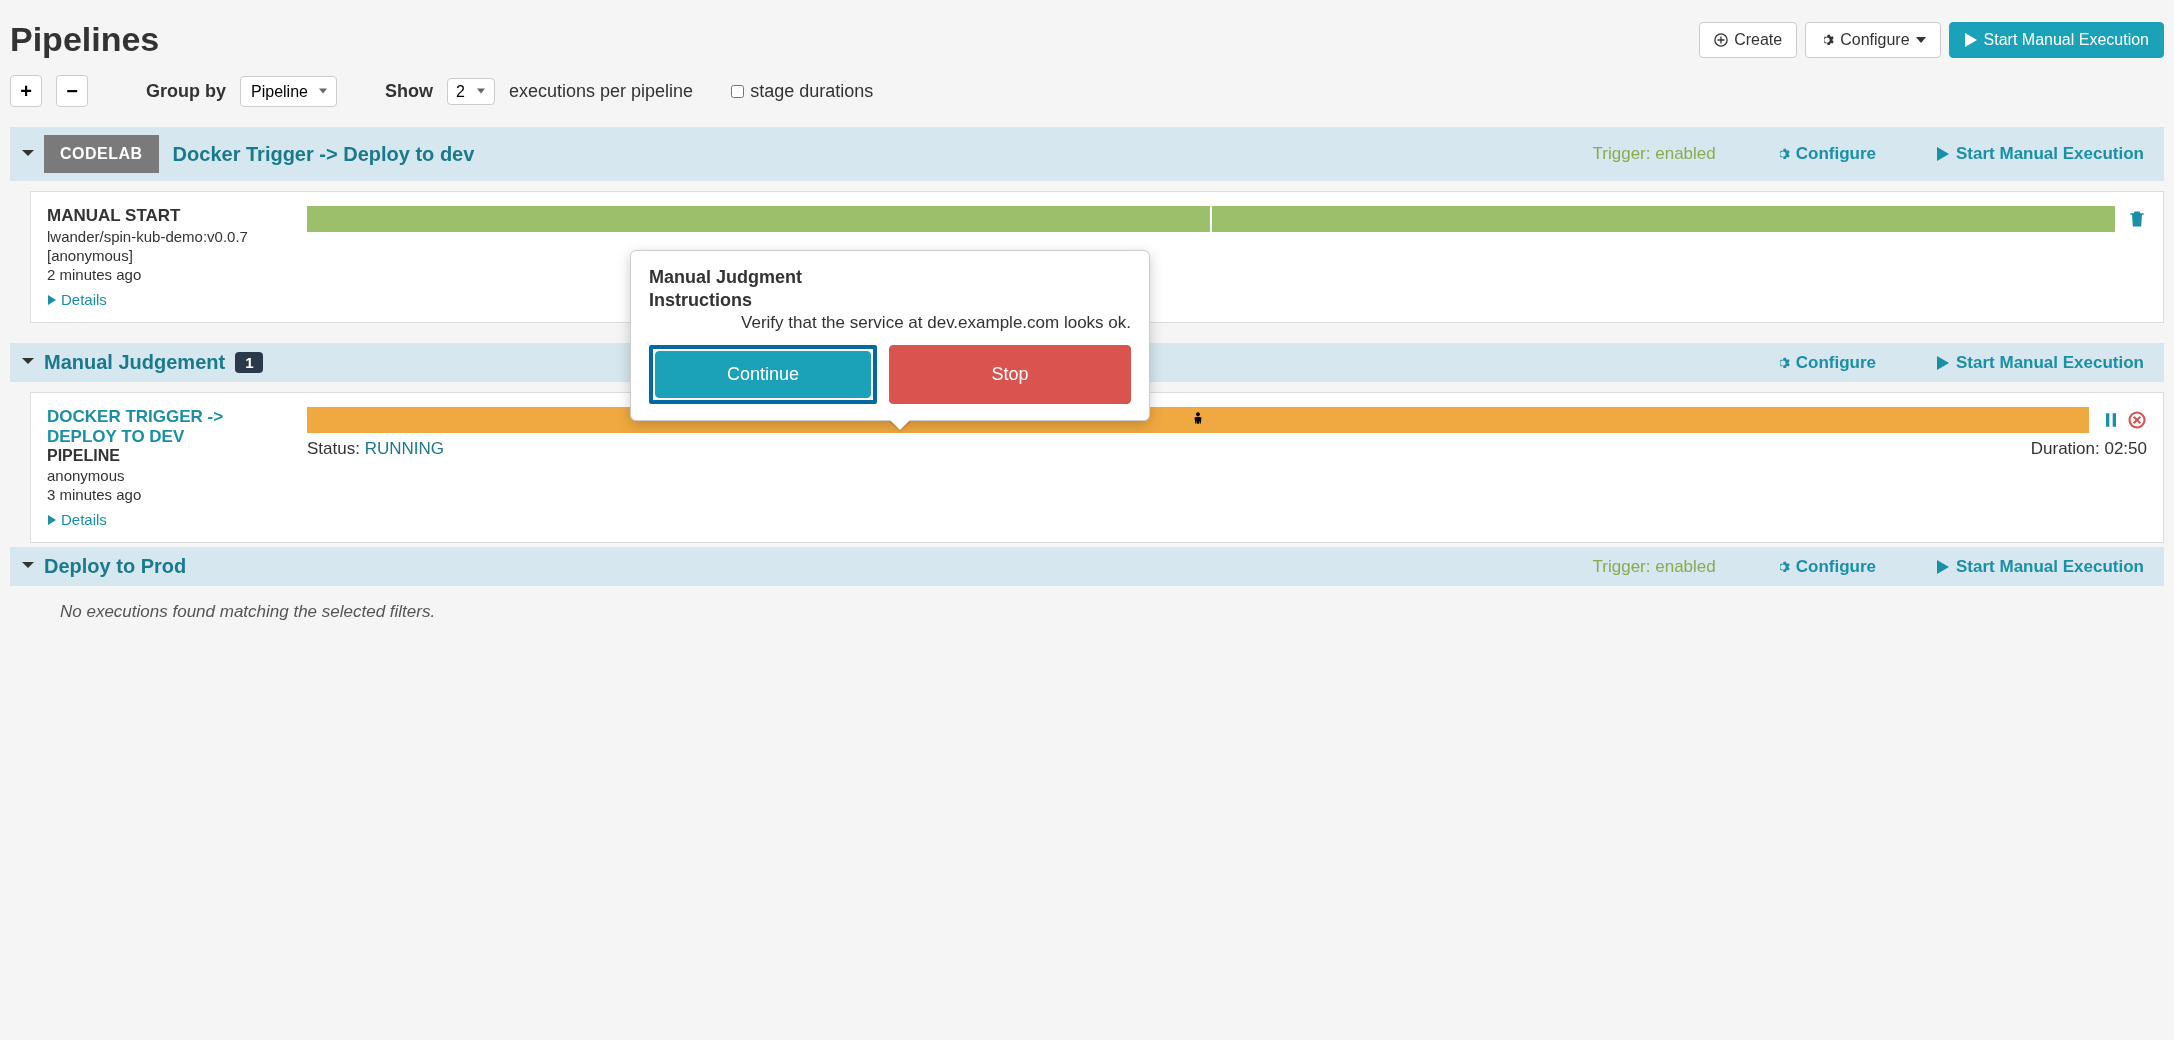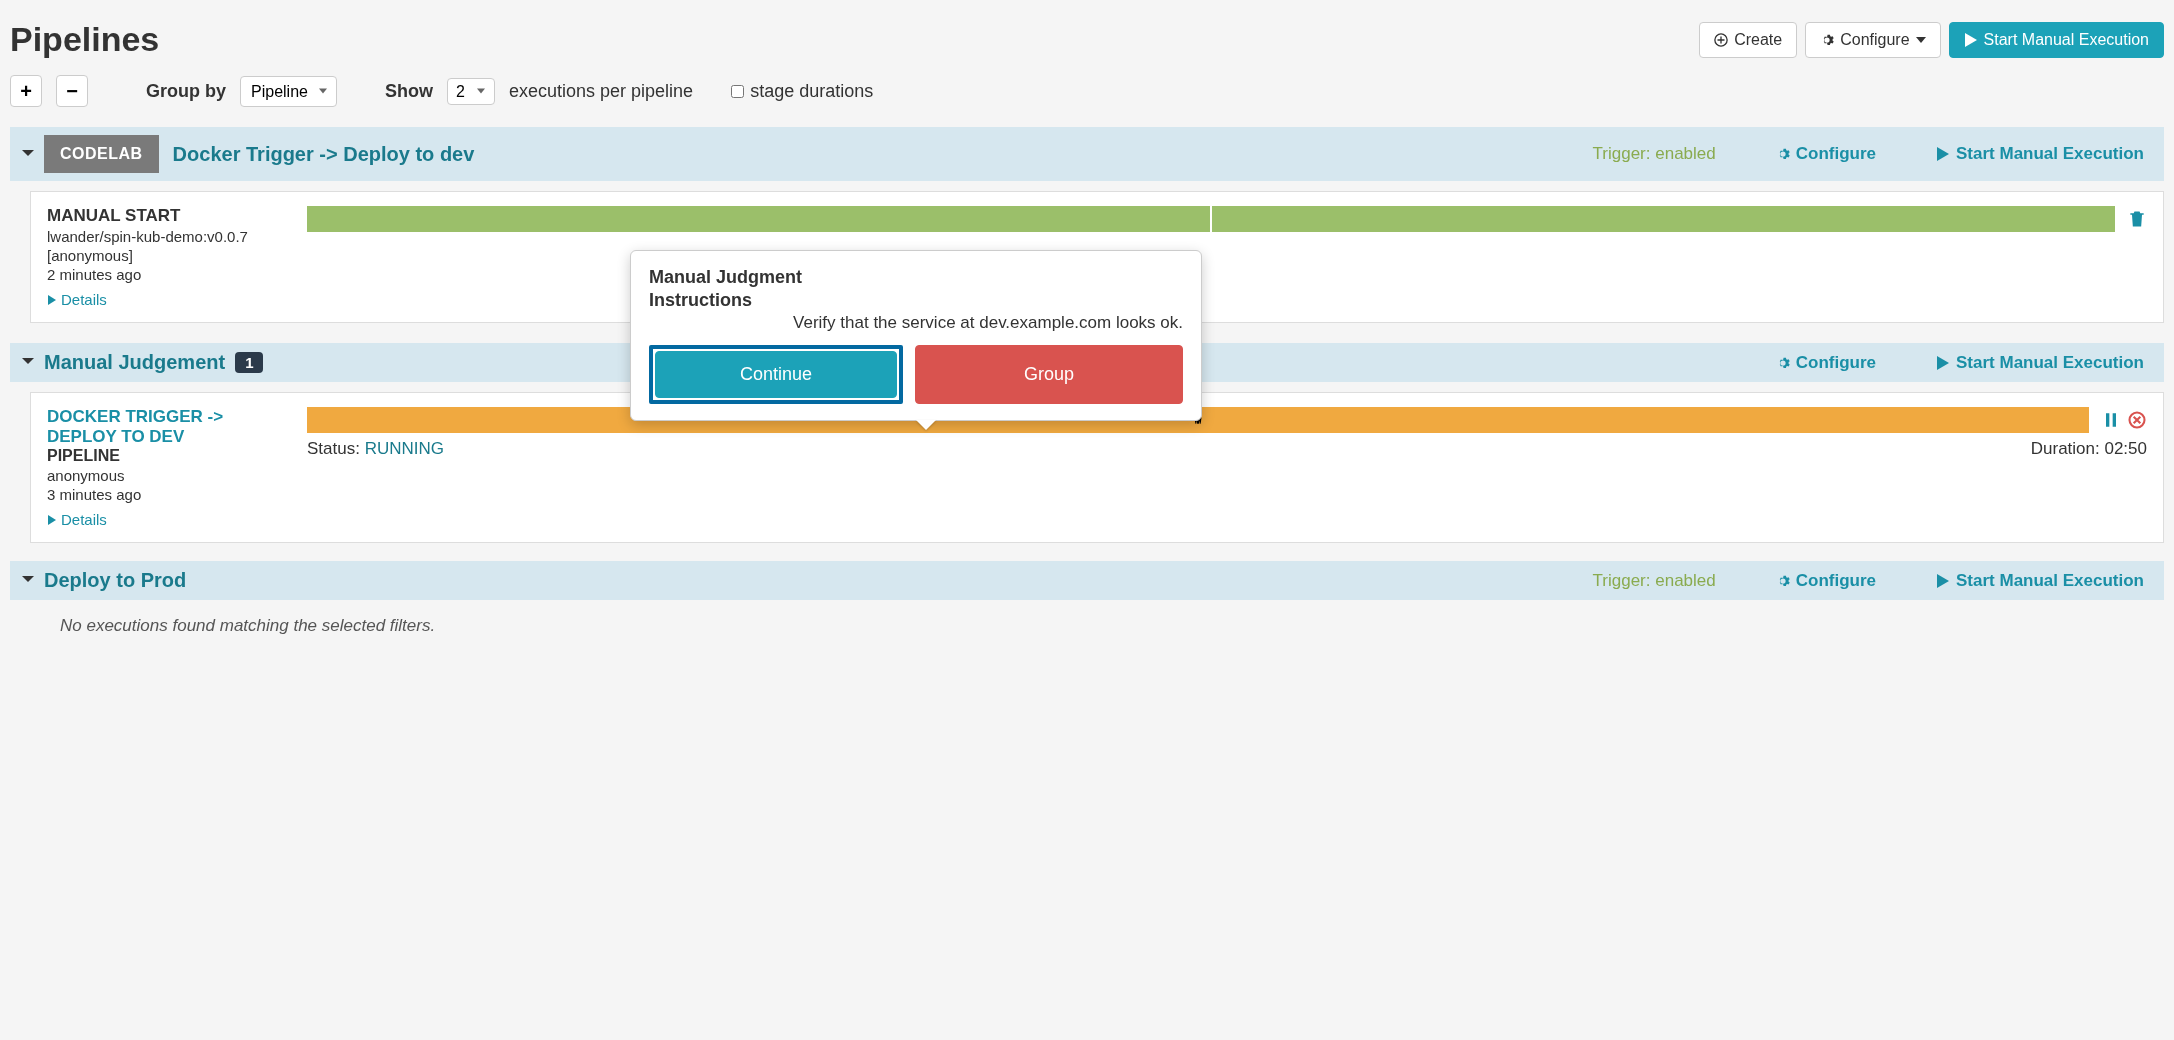--- a/index.html
+++ b/index.html
@@ -45,21 +45,21 @@
 .stage-seg.green { background: #9bbf6a; }
 .stage-seg.orange { background: #f0a940; position: relative; }
 .person-icon { position: absolute; left: 50%; top: 50%; transform: translate(-50%, -50%); }
 .person-icon svg { width: 14px; height: 14px; fill: #000; }
 .exec-controls { display: flex; gap: 6px; }
 .exec-controls svg { width: 20px; height: 20px; cursor: pointer; }
 .status-row { display: flex; justify-content: space-between; margin-top: 6px; font-size: 17px; }
 .status-succeeded { color: #8aab4f; }
 .status-running { color: #1a7a8c; }
 .no-executions { font-style: italic; color: #555; padding: 16px 0 0 50px; font-size: 17px; }
-.popover { position: absolute; background: #fff; border: 1px solid #ccc; border-radius: 6px; box-shadow: 0 4px 14px rgba(0,0,0,0.2); padding: 16px 18px; width: 572px; z-index: 100; left: 620px; top: 240px; }
+.popover { position: absolute; background: #fff; border: 1px solid #ccc; border-radius: 6px; box-shadow: 0 4px 14px rgba(0,0,0,0.2); padding: 16px 18px; width: 520px; z-index: 100; left: 620px; top: 240px; }
 .popover-arrow { position: absolute; bottom: -10px; left: 50%; width: 0; height: 0; border-left: 10px solid transparent; border-right: 10px solid transparent; border-top: 10px solid #fff; filter: drop-shadow(0 1px 1px rgba(0,0,0,0.2)); }
 .popover h4 { font-size: 18px; font-weight: 700; margin-bottom: 2px; }
 .popover .instr-label { font-size: 18px; font-weight: 700; margin-bottom: 2px; }
 .popover p { font-size: 17px; margin-bottom: 12px; text-align: right; }
 .popover-actions { display: flex; gap: 12px; }
 .popover-actions .btn { flex: 1; justify-content: center; font-size: 18px; padding: 12px; }
 .highlight-box { border: 4px solid #0369a1; padding: 2px; border-radius: 2px; }
 .content-wrap { position: relative; }
 </style>
 </head>
@@ -228,21 +228,21 @@
     </div>
     <div class="status-row">
       <div>
         <span>Status: </span><span class="status-running">RUNNING</span>
       </div>
       <div>Duration: 02:50</div>
     </div>
   </div>
 </div>
 
-<div class="pipeline-header" style="margin-top:18px">
+<div class="pipeline-header" style="margin-top:4px">
   <span class="chevron"><svg viewBox="0 0 16 16">
           <path d="M2 5l6 6 6-6z"></path>
         </svg></span>
   <span class="pipeline-name">Deploy to Prod</span>
   <span class="pipeline-header-spacer"></span>
   <span class="trigger-status">Trigger: enabled</span>
   <span class="pipeline-action">
     <svg viewBox="0 0 16 16">
           <path fill="#1a8fa6" d="M8 5a3 3 0 100 6 3 3 0 000-6zm6.4 3.8l1.3.9-1.3 2.2-1.5-.5a5 5 0 01-1.2.7l-.3 1.6H8.6l-.3-1.6a5 5 0 01-1.2-.7l-1.5.5-1.3-2.2 1.3-.9a5 5 0 010-1.6l-1.3-.9 1.3-2.2 1.5.5a5 5 0 011.2-.7L8.6 2h2.8l.3 1.6a5 5 0 011.2.7l1.5-.5 1.3 2.2-1.3.9a5 5 0 010 1.6z"></path>
         </svg>
@@ -259,18 +259,18 @@
 <div class="no-executions">No executions found matching the selected filters.</div>
 
 <div class="popover">
   <h4>Manual Judgment</h4>
   <div class="instr-label">Instructions</div>
   <p>Verify that the service at dev.example.com looks ok.</p>
   <div class="popover-actions">
     <span class="highlight-box" style="flex:1;display:flex">
       <button class="btn btn-primary" style="flex:1;justify-content:center">Continue</button>
     </span>
-    <button class="btn btn-danger">Group</button>
+    <button class="btn btn-danger">Stop</button>
   </div>
   <div class="popover-arrow"></div>
 </div>
 
 </div>
 
 </body></html>

